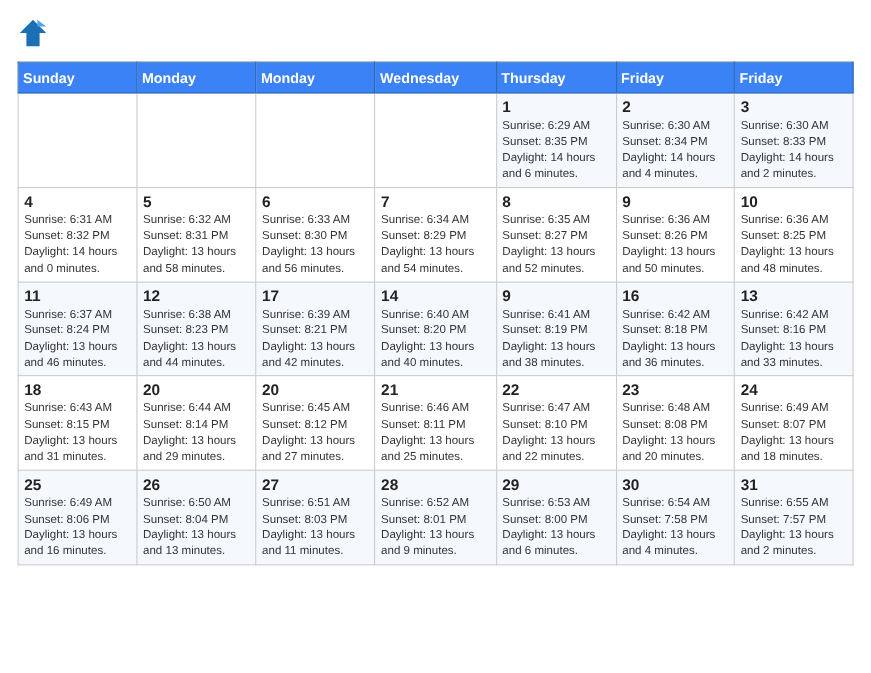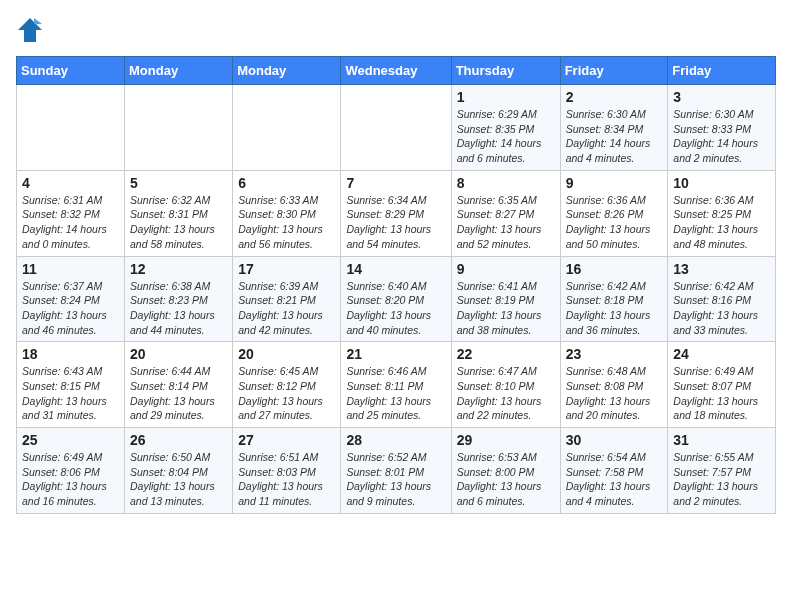--- a/index.html
+++ b/index.html
@@ -75,21 +75,20 @@
     .day-num {
       font-size: 14px;
       font-weight: bold;
       color: #222;
       margin-bottom: 2px;
     }
     .day-info {
       color: #333;
       font-size: 10.5px;
       line-height: 1.4;
-      font-style: italic;
     }
     .empty {
       background: #fff !important;
     }
     .footer {
       margin-top: 8px;
       font-size: 11px;
       color: #555;
     }
   </style>

